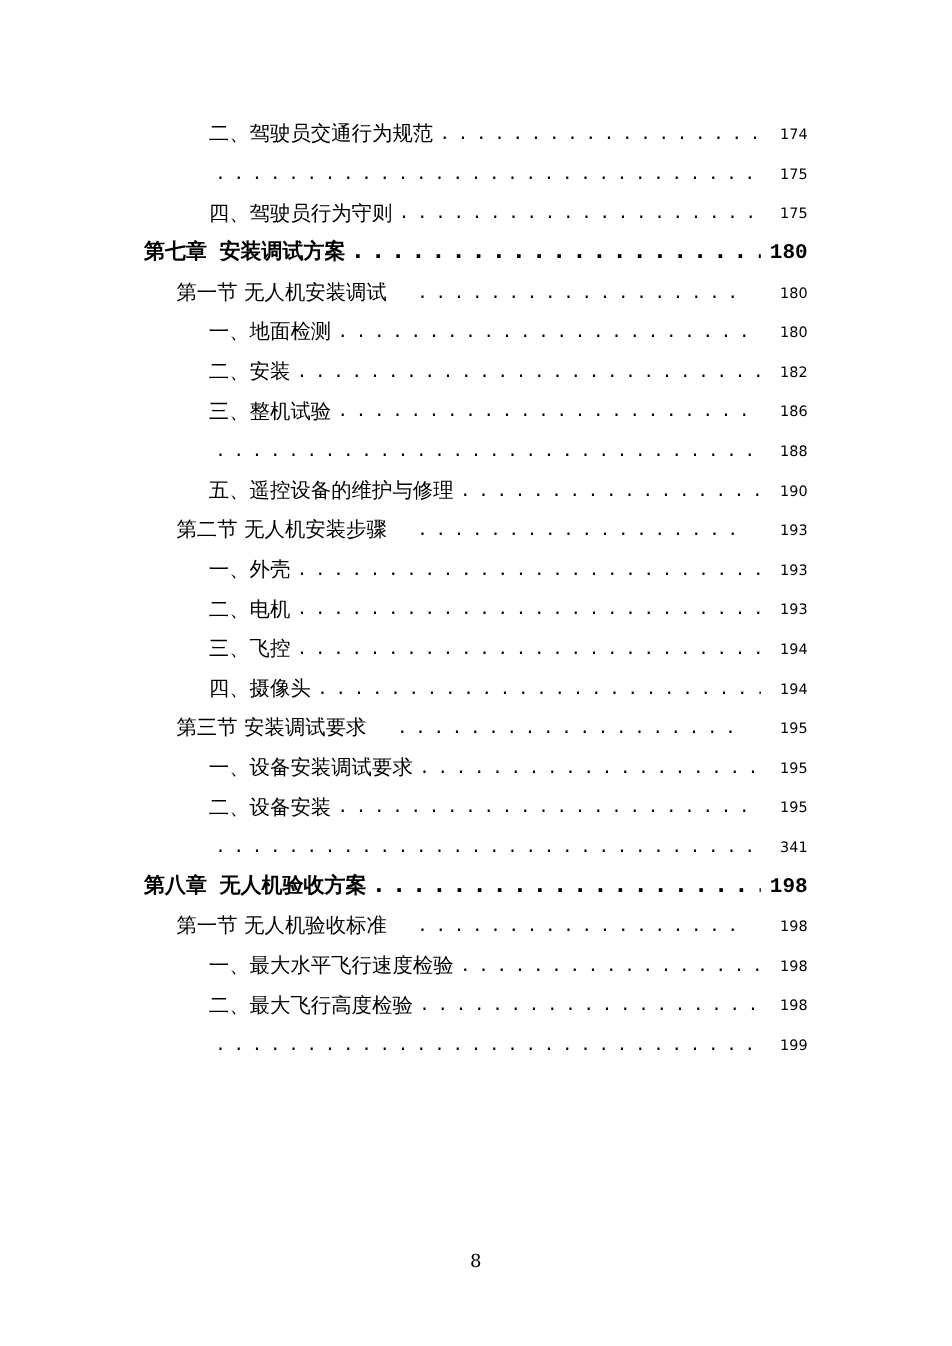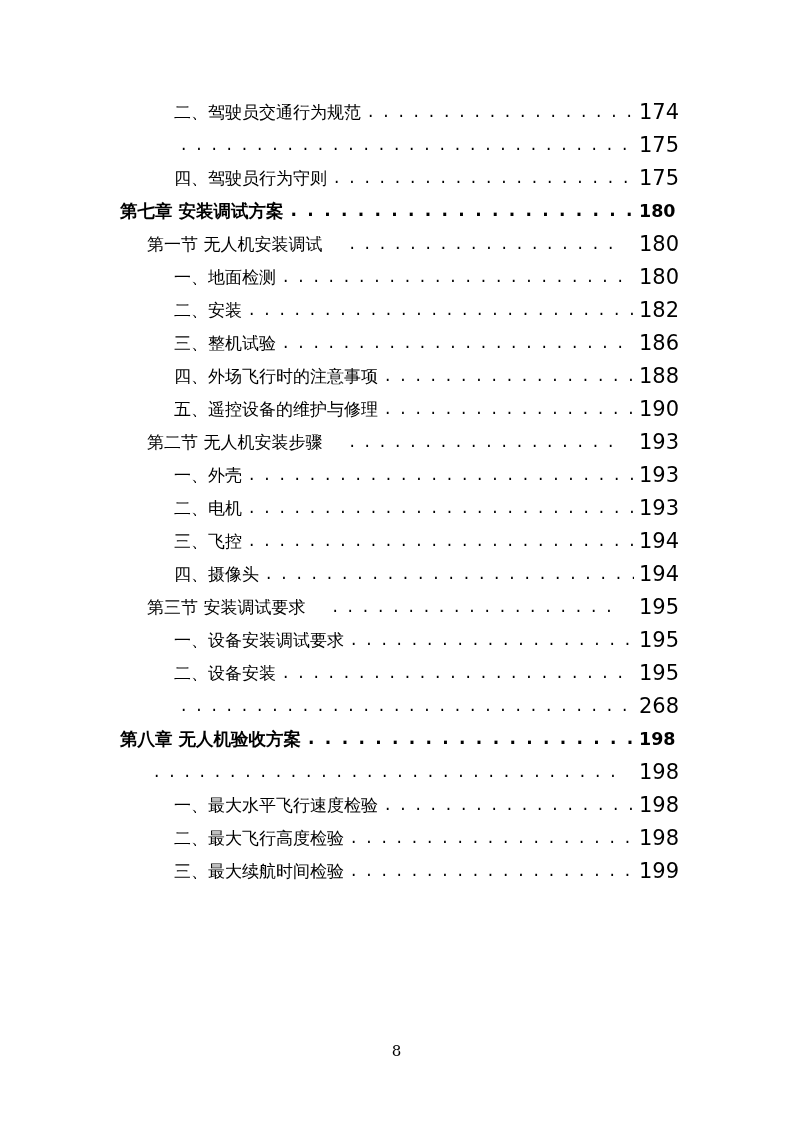--- a/index.html
+++ b/index.html
@@ -44,29 +44,29 @@
     font-size: 17px;
     line-height: 33px;
     letter-spacing: 2.2px;
     color: #000;
     margin: 0 5px 0 7px;
     position: relative;
     top: -1px;
   }
   .toc-row .page-num {
     white-space: nowrap;
-    font-size: 21px;
+    font-size: 12px;
     line-height: 33px;
     text-align: right;
     min-width: 34px;
   }
 
   
   .lvl-chapter { padding-left: 0px; font-weight: bold; }
-  .lvl-chapter .label, .lvl-chapter .page-num { font-weight: bold; font-size: 17.5px; }
+  .lvl-chapter .label, .lvl-chapter .page-num { font-weight: bold; font-size: 17.5px; font-family: Liberation Mono, monospace; }
   .lvl-chapter .leader { font-weight: bold; }
   .lvl-section { padding-left: 27px; gap: 20px; }
   .lvl-item    { padding-left: 54px; }
 
   .footer {
     position: absolute;
     left: 0;
     right: 0;
     bottom: 62px;
     text-align: center;
@@ -112,21 +112,20 @@
         <span class="label">二、安装</span>
         <span class="leader">. . . . . . . . . . . . . . . . . . . . . . . . . . . . . . . . . . . . . . . . </span>
         <span class="page-num">182</span>
       </div>
       <div class="toc-row lvl-item">
         <span class="label">三、整机试验</span>
         <span class="leader">. . . . . . . . . . . . . . . . . . . . . . . . . . . . . . . . . . . . . . . . </span>
         <span class="page-num">186</span>
       </div>
       <div class="toc-row lvl-item">
-        <span class="label">四、外场飞行时的注意事项</span>
         <span class="leader">. . . . . . . . . . . . . . . . . . . . . . . . . . . . . . . . . . . . . . . . </span>
         <span class="page-num">188</span>
       </div>
       <div class="toc-row lvl-item">
         <span class="label">五、遥控设备的维护与修理</span>
         <span class="leader">. . . . . . . . . . . . . . . . . . . . . . . . . . . . . . . . . . . . . . . . </span>
         <span class="page-num">190</span>
       </div>
       <div class="toc-row lvl-section">
         <span class="label">第二节  无人机安装步骤</span>
@@ -163,41 +162,41 @@
         <span class="leader">. . . . . . . . . . . . . . . . . . . . . . . . . . . . . . . . . . . . . . . . </span>
         <span class="page-num">195</span>
       </div>
       <div class="toc-row lvl-item">
         <span class="label">二、设备安装</span>
         <span class="leader">. . . . . . . . . . . . . . . . . . . . . . . . . . . . . . . . . . . . . . . . </span>
         <span class="page-num">195</span>
       </div>
       <div class="toc-row lvl-item">
         <span class="leader">. . . . . . . . . . . . . . . . . . . . . . . . . . . . . . . . . . . . . . . . </span>
-        <span class="page-num">268</span>
+        <span class="page-num">341</span>
       </div>
       <div class="toc-row lvl-chapter">
         <span class="label">第八章  无人机验收方案</span>
         <span class="leader">. . . . . . . . . . . . . . . . . . . . . . . . . . . . . . . . . . . . . . . . </span>
         <span class="page-num">198</span>
       </div>
       <div class="toc-row lvl-section">
+        <span class="label">第一节  无人机验收标准</span>
         <span class="leader">. . . . . . . . . . . . . . . . . . . . . . . . . . . . . . . . . . . . . . . . </span>
         <span class="page-num">198</span>
       </div>
       <div class="toc-row lvl-item">
         <span class="label">一、最大水平飞行速度检验</span>
         <span class="leader">. . . . . . . . . . . . . . . . . . . . . . . . . . . . . . . . . . . . . . . . </span>
         <span class="page-num">198</span>
       </div>
       <div class="toc-row lvl-item">
         <span class="label">二、最大飞行高度检验</span>
         <span class="leader">. . . . . . . . . . . . . . . . . . . . . . . . . . . . . . . . . . . . . . . . </span>
         <span class="page-num">198</span>
       </div>
       <div class="toc-row lvl-item">
-        <span class="label">三、最大续航时间检验</span>
         <span class="leader">. . . . . . . . . . . . . . . . . . . . . . . . . . . . . . . . . . . . . . . . </span>
         <span class="page-num">199</span>
       </div>
     </div>
   <div class="footer">8</div>
 </div>
 
 </body></html>

